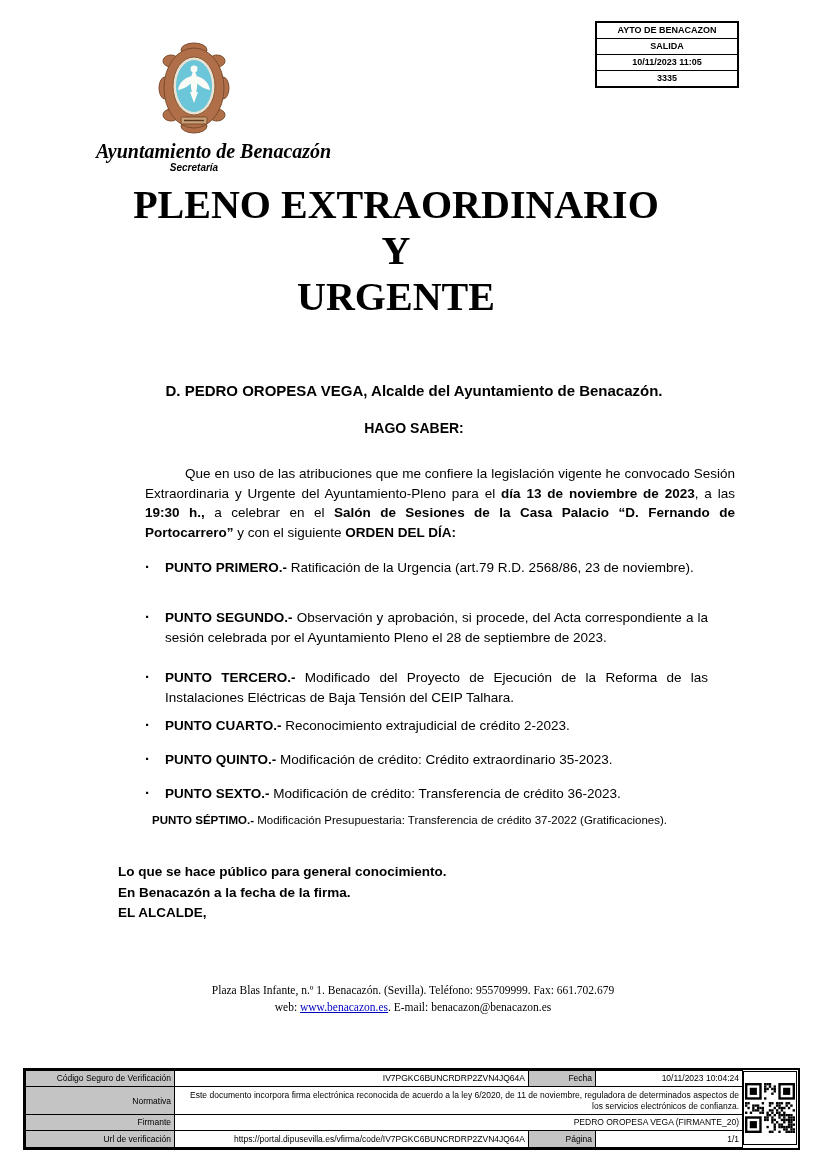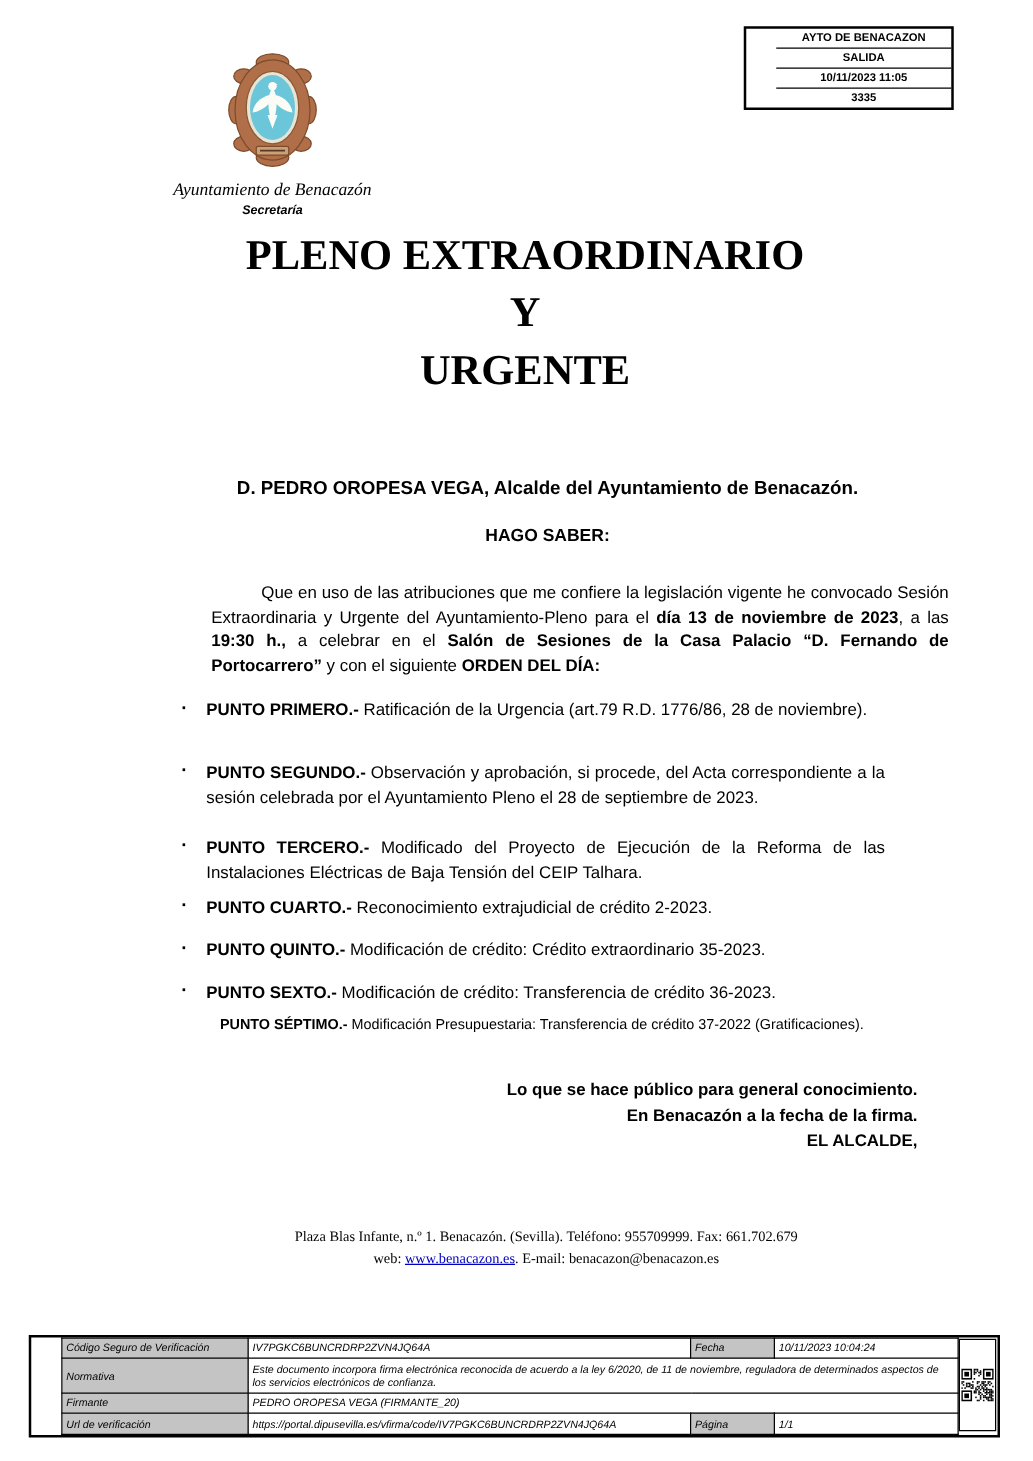--- a/index.html
+++ b/index.html
@@ -1,66 +1,66 @@
 <!DOCTYPE html>
 <html><head>
 <meta charset="utf-8">
 <style>
   html,body{margin:0;padding:0;}
   body{
     width:826px;height:1169px;position:relative;background:#ffffff;color:#000;
     font-family:"Liberation Sans",sans-serif;overflow:hidden;
   }
-  .abs{position:absolute;padding-left:24px;}
+  .abs{position:absolute;}
 
   
   .stamp{left:595px;top:21px;width:140px;border:2px solid #000;background:#fff;}
   .stamp-row{border-top:1px solid #000;font-weight:bold;font-size:9px;line-height:11px;
     text-align:center;padding:2px 2px;}
   .stamp-row:first-child{border-top:none;}
 
   
   .logo-block{left:96px;top:40px;width:196px;text-align:center;}
-  .org-name{font-family:"Liberation Serif",serif;font-style:italic;font-weight:normal;
-    font-size:14px;line-height:19px;margin-top:2px;white-space:nowrap;}
+  .org-name{font-family:"Liberation Serif",serif;font-style:italic;font-weight:bold;
+    font-size:20px;line-height:19px;margin-top:2px;white-space:nowrap;}
   .dept{font-size:10px;font-weight:bold;font-style:italic;line-height:13px;}
 
   
   .doc-title{left:0;top:182px;width:792px;text-align:center;
-    font-family:"Liberation Serif",serif;font-weight:bold;font-size:34px;line-height:46px;}
+    font-family:"Liberation Serif",serif;font-weight:bold;font-size:40px;line-height:46px;}
 
   
   .author-line{left:118px;top:382px;width:592px;text-align:center;
     font-size:15px;font-weight:bold;}
   .hago{left:118px;top:420px;width:592px;text-align:center;font-size:14px;font-weight:bold;}
   .para{left:118px;top:464px;width:590px;font-size:13.5px;line-height:19.5px;
     text-align:justify;text-indent:40px;margin-left:27px;}
   .b{font-weight:bold;}
 
   
   .agenda-item{left:118px;width:590px;padding-left:47px;box-sizing:border-box;
     font-size:13.5px;line-height:19.5px;text-align:justify;}
   .agenda-item .dot{position:absolute;left:27px;top:-1px;font-size:15px;font-weight:bold;}
   .septimo{left:152px;top:812px;width:554px;font-size:11.5px;line-height:16.5px;text-align:justify;}
 
   
-  .closing{left:118px;top:862px;width:592px;text-align:right;font-weight:bold;
+  .closing{left:118px;top:862px;width:592px;text-align:left;font-weight:bold;
     font-size:13.5px;line-height:20.5px;}
 
   
   .footer-address{left:0;top:982px;width:826px;text-align:center;
     font-family:"Liberation Serif",serif;font-size:11.5px;line-height:16.5px;}
   .weblink{color:#0000bf;text-decoration:underline;}
 
   
   .verif-strip{left:23px;top:1068px;width:777px;height:82px;border:2px solid #000;
     box-sizing:border-box;display:flex;align-items:stretch;background:#fff;}
   table.verif{border-collapse:collapse;width:689px;table-layout:fixed;
     font-size:8.5px;line-height:10.5px;}
-  table.verif td{border:1px solid #000;text-align:left;vertical-align:middle;padding:1px 3px;font-style:italic;}
+  table.verif td{border:1px solid #000;text-align:right;vertical-align:middle;padding:1px 3px;}
   td.lbl{background:#c4c4c4;}
   .c1{width:142px;} .c2{width:347px;} .c3{width:60px;} .c4{width:140px;}
   .r1{height:16px;} .r2{height:27px;} .r3{height:15px;} .r4{height:17px;}
   .qr-box{margin-left:auto;margin-top:1px;margin-right:1px;width:74px;height:74px;
     border:1px solid #000;padding:1px;box-sizing:border-box;}
 </style>
 </head>
 <body>
 
 <div class="abs stamp">
@@ -106,21 +106,21 @@
   <div>URGENTE</div>
 </div>
 
 <div class="abs author-line"><span>D. PEDRO OROPESA VEGA</span><span>, Alcalde del Ayuntamiento de Benacazón.</span></div>
 
 <div class="abs hago">HAGO SABER:</div>
 
 <div class="abs para"><span>Que en uso de las atribuciones que me confiere la legislación vigente he convocado Sesión Extraordinaria y Urgente del Ayuntamiento-Pleno para el </span><span class="b">día 13 de noviembre de 2023</span><span>, a las </span><span class="b">19:30 h.,</span><span> a celebrar en el </span><span class="b">Salón de Sesiones de la Casa Palacio “D. Fernando de Portocarrero”</span><span> y con el siguiente </span><span class="b">ORDEN DEL DÍA:</span></div>
 
 <div class="abs agenda-item" style="top:558px">
-  <span class="dot">·</span><span class="b">PUNTO PRIMERO.-</span><span> Ratificación de la Urgencia (art.79 R.D. 1776/86, 28 de noviembre).</span>
+  <span class="dot">·</span><span class="b">PUNTO PRIMERO.-</span><span> Ratificación de la Urgencia (art.79 R.D. 2568/86, 23 de noviembre).</span>
 </div>
 <div class="abs agenda-item" style="top:608px">
   <span class="dot">·</span><span class="b">PUNTO SEGUNDO.-</span><span> Observación y aprobación, si procede, del Acta correspondiente a la sesión celebrada por el Ayuntamiento Pleno el 28 de septiembre de 2023.</span>
 </div>
 <div class="abs agenda-item" style="top:668px">
   <span class="dot">·</span><span class="b">PUNTO TERCERO.-</span><span> Modificado del Proyecto de Ejecución de la Reforma de las Instalaciones Eléctricas de Baja Tensión del CEIP Talhara.</span>
 </div>
 <div class="abs agenda-item" style="top:716px">
   <span class="dot">·</span><span class="b">PUNTO CUARTO.-</span><span> Reconocimiento extrajudicial de crédito 2-2023.</span>
 </div>

